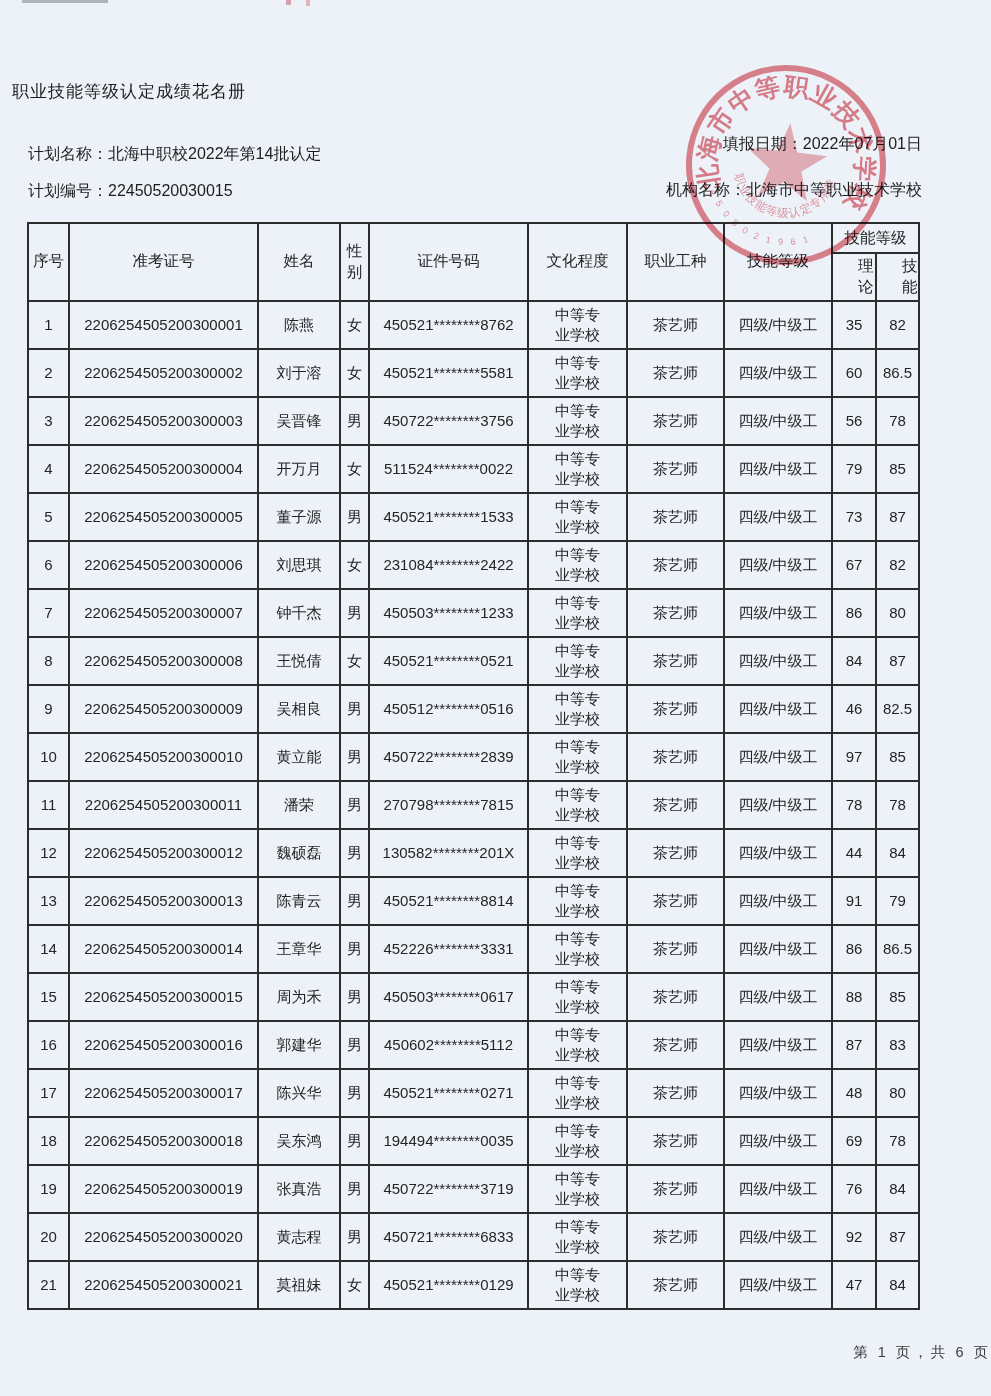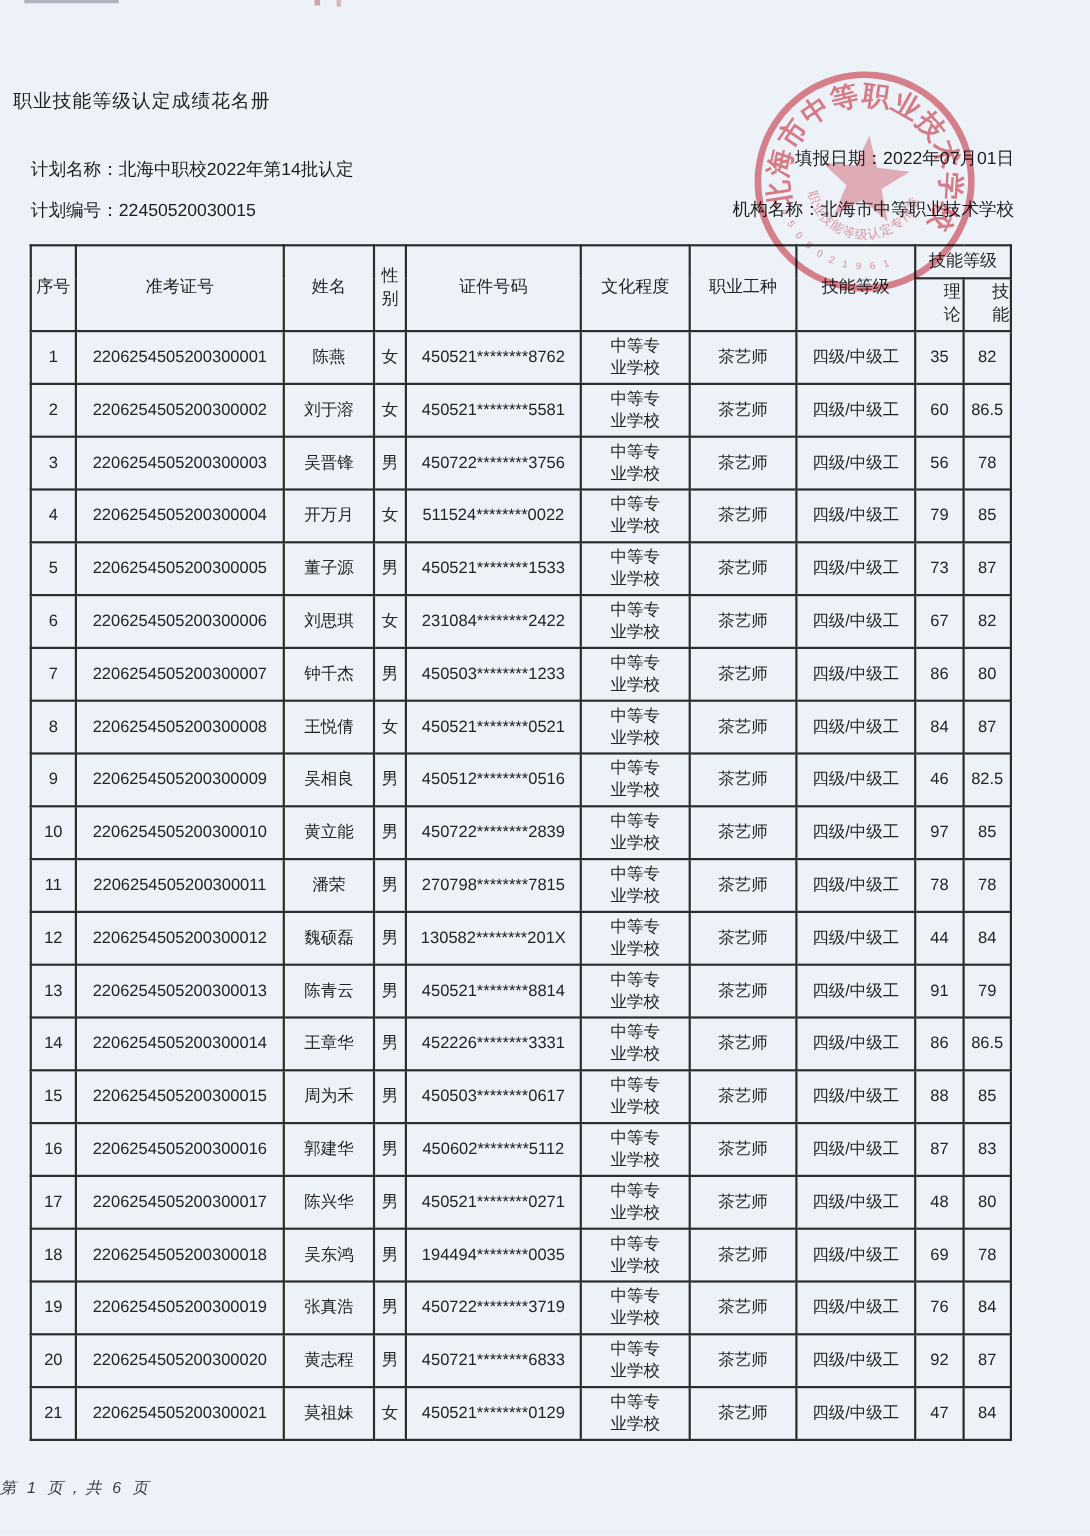--- a/index.html
+++ b/index.html
@@ -44,21 +44,21 @@
   .stamp .center-text { font-size:11.5px; letter-spacing:1px; }
   .stamp .serial-text { font-size:9px; letter-spacing:8px; }
 
   .artifact { position:absolute; pointer-events:none; }
   .artifact-strip { left:22px; top:0; width:86px; height:3px; background:#98a0a9; opacity:.75; }
   .artifact-red-1 { left:286px; top:0; width:5px; height:5px; background:#cc7f86; opacity:.7; }
   .artifact-red-2 { left:306px; top:0; width:4px; height:6px; background:#d08b92; opacity:.6; }
 
   .footer {
     position:absolute; top:1343px; left:0; width:100%;
-    text-align:left; font-size:14.5px; letter-spacing:3px; color:#3b3b3b;font-style:italic;
+    text-align:right; font-size:14.5px; letter-spacing:3px; color:#3b3b3b;
   }
 </style>
 </head>
 <body>
 
 <div class="artifact artifact-strip"></div>
 <div class="artifact artifact-red-1"></div>
 <div class="artifact artifact-red-2"></div>
 
 <div class="title">职业技能等级认定成绩花名册</div>

